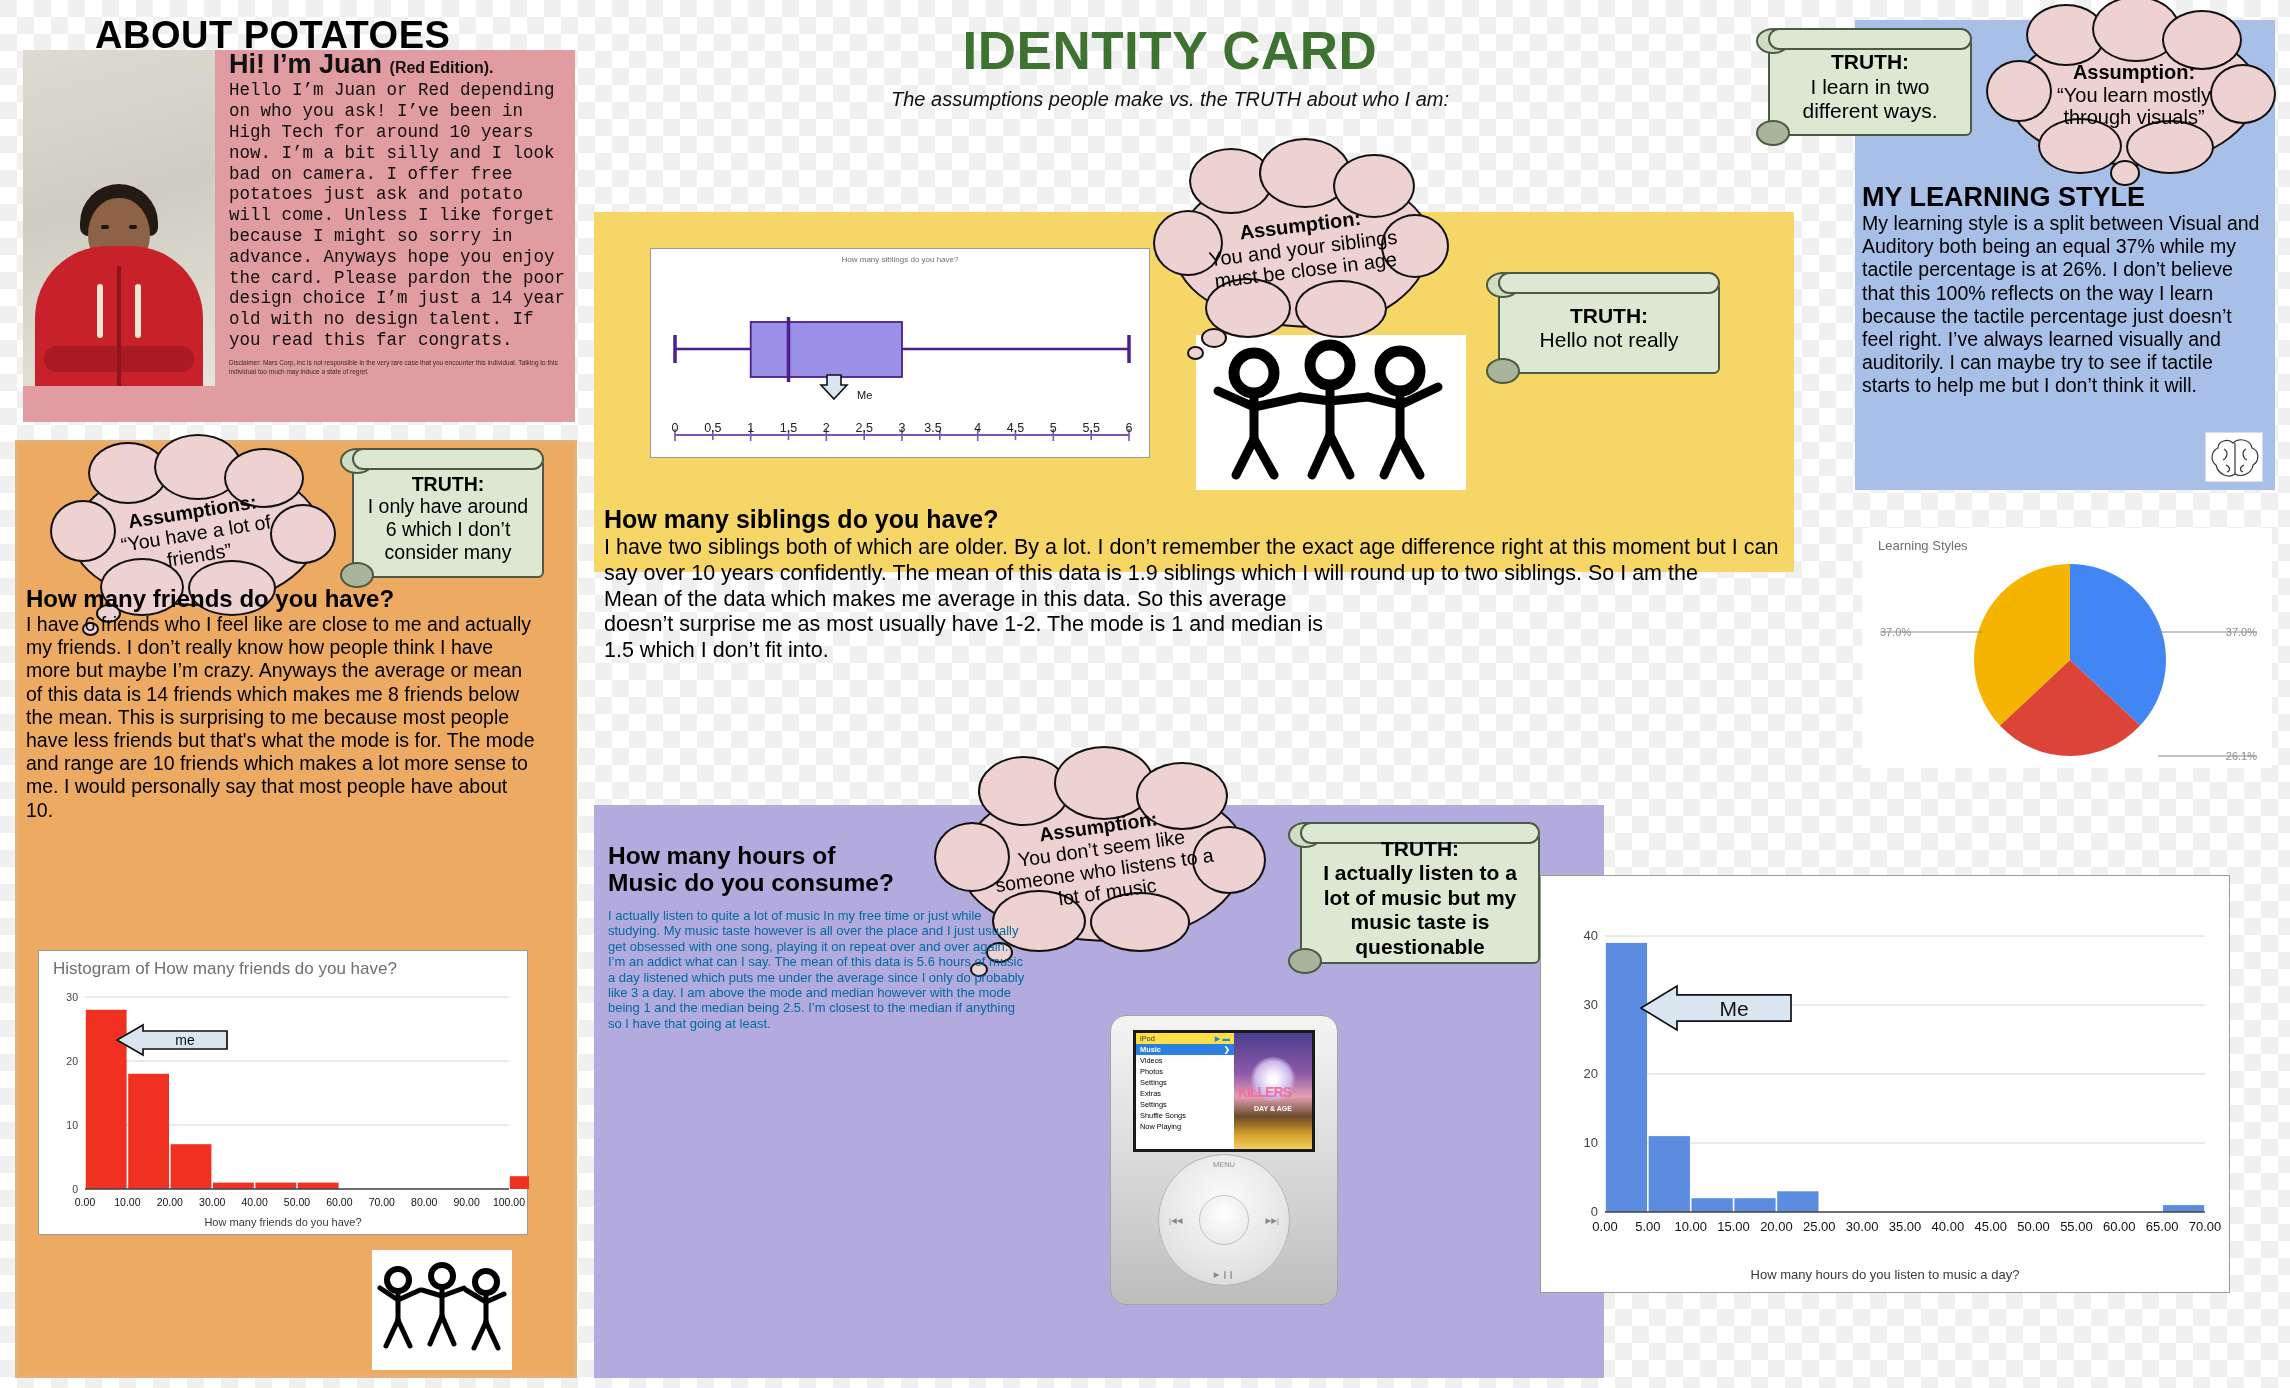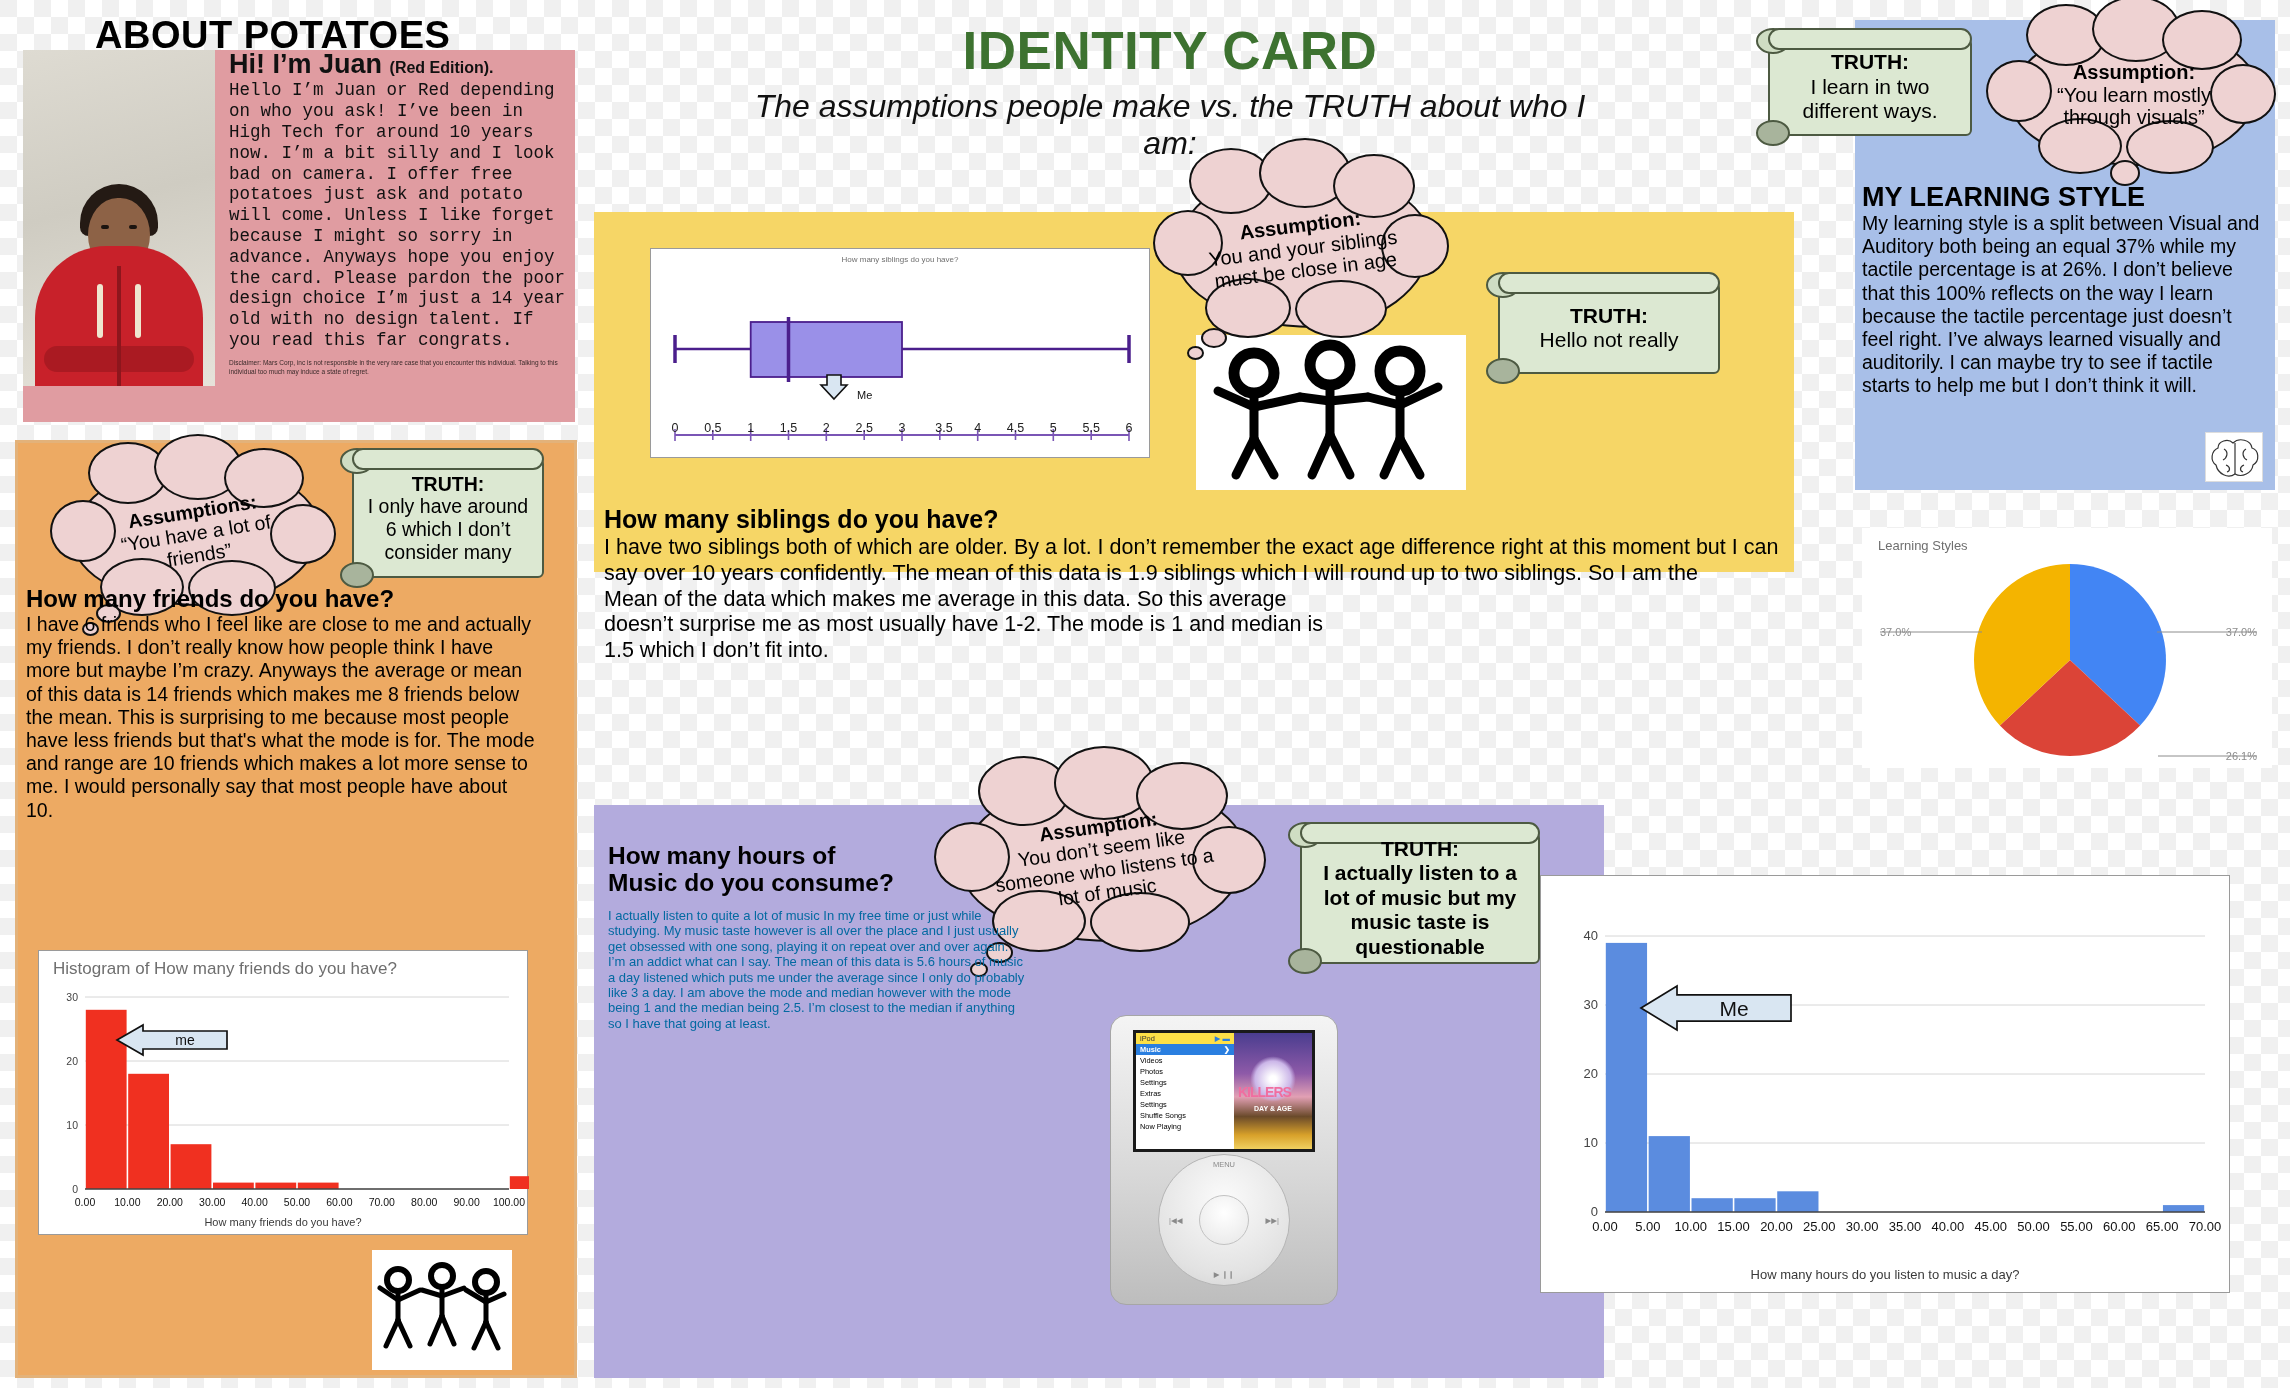--- a/index.html
+++ b/index.html
@@ -16,21 +16,21 @@
   #about-title {
     left:95px; top:14px; font-size:38px; font-weight:bold; letter-spacing:.5px;
     color:#000;
   }
   #main-title {
     left:860px; top:20px; width:620px; text-align:center;
     font-size:53px; font-weight:bold; color:#3d7230; letter-spacing:.5px;
   }
   #main-sub {
     left:740px; top:88px; width:860px; text-align:center;
-    font-size:32px; font-style:italic; color:#111;
+    font-size:20px; font-style:italic; color:#111;
   }
 
   
   #about-card {
     left:23px; top:50px; width:552px; height:372px;
     background:#e09ca1; display:flex; gap:14px;
   }
   #photo {
     width:192px; height:336px; flex:0 0 192px; position:relative;
     background:linear-gradient(165deg,#dedbd2 0%,#cfccc2 45%,#e6e3da 100%);
@@ -236,21 +236,21 @@
     </g>
   </svg>
   <div id="boxplot-ticks" style="position:absolute; left:0; top:172px; width:500px; height:16px;">
       <div class="tick-lbl" style="position: absolute; left: 24px; transform: translateX(-50%);">0</div>
       <div class="tick-lbl" style="position: absolute; left: 61.8333px; transform: translateX(-50%);">0.5</div>
       <div class="tick-lbl" style="position: absolute; left: 99.6667px; transform: translateX(-50%);">1</div>
       <div class="tick-lbl" style="position: absolute; left: 137.5px; transform: translateX(-50%);">1.5</div>
       <div class="tick-lbl" style="position: absolute; left: 175.333px; transform: translateX(-50%);">2</div>
       <div class="tick-lbl" style="position: absolute; left: 213.167px; transform: translateX(-50%);">2.5</div>
       <div class="tick-lbl" style="position: absolute; left: 251px; transform: translateX(-50%);">3</div>
-      <div class="tick-lbl" style="position: absolute; left: 293px; transform: translateX(-50%);">3.5</div>
+      <div class="tick-lbl" style="position: absolute; left: 282px; transform: translateX(-50%);">3.5</div>
       <div class="tick-lbl" style="position: absolute; left: 326.667px; transform: translateX(-50%);">4</div>
       <div class="tick-lbl" style="position: absolute; left: 364.5px; transform: translateX(-50%);">4.5</div>
       <div class="tick-lbl" style="position: absolute; left: 402.333px; transform: translateX(-50%);">5</div>
       <div class="tick-lbl" style="position: absolute; left: 440.167px; transform: translateX(-50%);">5.5</div>
       <div class="tick-lbl" style="position: absolute; left: 478px; transform: translateX(-50%);">6</div>
     </div>
 </div>
 
 <div class="abs" id="stick-box">
   <svg width="270" height="155" viewBox="0 0 270 155">

